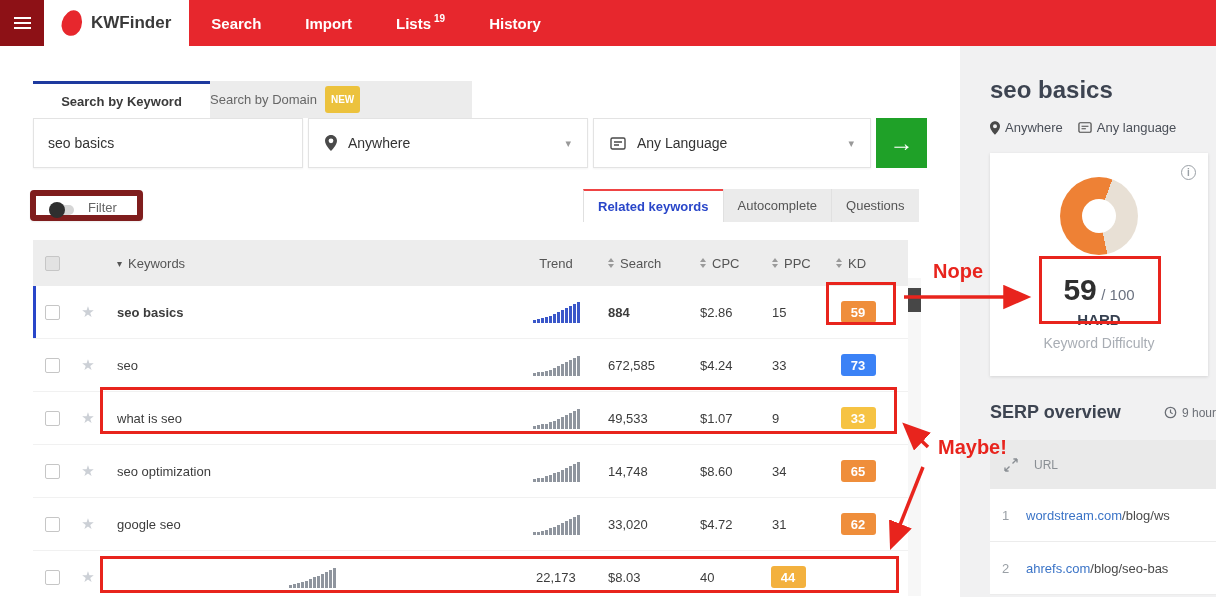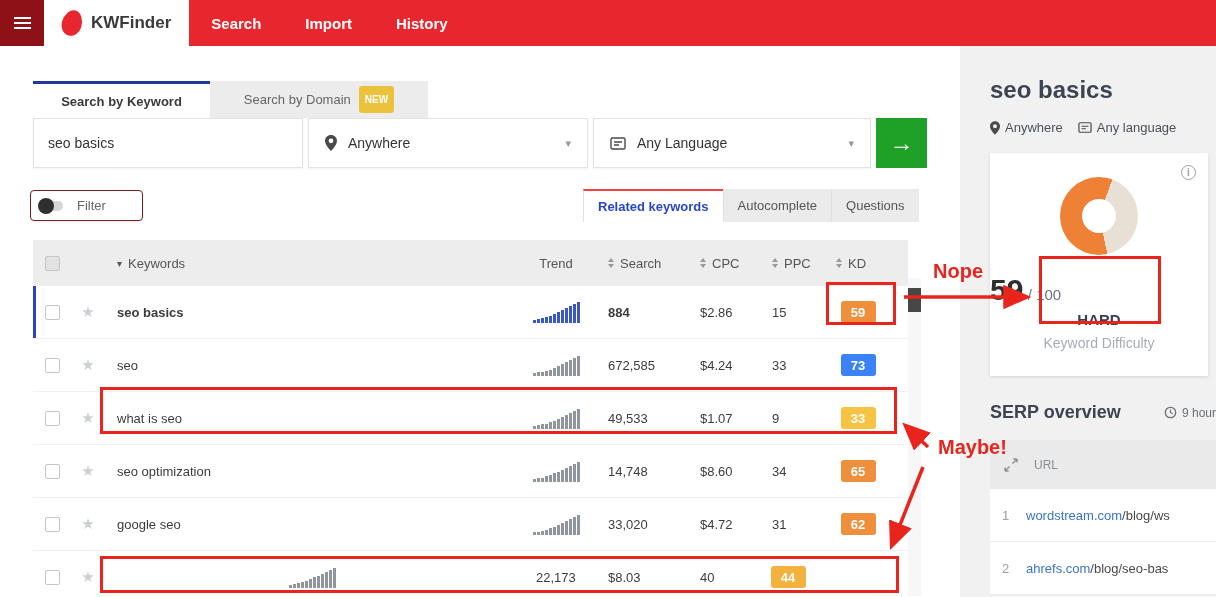--- a/index.html
+++ b/index.html
@@ -12,33 +12,33 @@
   .hamburger span { display:block; width:17px; height:2px; background:#fff; }
   .brand { background:#fff; display:flex; align-items:center; gap:9px; padding:0 18px; cursor:pointer; }
   .brand-logo { width:20px; height:26px; background:#e7272d; border-radius:50% 50% 50% 50% / 56% 56% 44% 44%; transform:rotate(16deg); }
   .brand-name { font-weight:bold; font-size:17px; color:#3a3a3a; }
   .nav-link { color:#fff; font-weight:bold; font-size:15px; padding:0 22px; display:flex; align-items:center; cursor:pointer; }
   .nav-badge { font-size:10px; margin:-9px 0 0 3px; }
 
   
   .main { position:absolute; left:0; top:54px; width:960px; height:551px; background:#fff; }
   .tab-keyword { position:absolute; left:33px; top:27px; width:177px; height:37px; background:#fff; border-top:3px solid #1e3a9f; display:flex; align-items:center; justify-content:center; font-size:13px; font-weight:bold; color:#3a3a3a; cursor:pointer; }
-  .tab-domain { position:absolute; left:210px; top:27px; width:218px; height:37px; background:#ececec; display:flex; align-items:center; justify-content:center; gap:8px; font-size:13px; color:#666; cursor:pointer; }
+  .tab-domain { position:absolute; left:210px; top:27px; width:262px; height:37px; background:#ececec; display:flex; align-items:center; justify-content:flex-start; gap:8px; font-size:13px; color:#666; cursor:pointer; }
   .new-badge { background:#ecc23d; color:#fff; font-size:10px; font-weight:bold; padding:8px 6px; border-radius:3px; }
 
   .search-row { position:absolute; left:33px; top:64px; width:894px; height:50px; display:flex; gap:5px; }
   .query-box { flex:0 0 270px; border:1px solid #e3e3e3; background:#fff; display:flex; align-items:center; padding:0 14px; box-shadow:0 1px 2px rgba(0,0,0,.05); }
   .query-box input { border:0; outline:0; font:14px "Liberation Sans",sans-serif; color:#333; width:100%; background:transparent; }
   .select-box { border:1px solid #e3e3e3; background:#fff; display:flex; align-items:center; padding:0 16px; gap:11px; font-size:14px; color:#333; box-shadow:0 1px 2px rgba(0,0,0,.05); cursor:pointer; }
   .loc-box { flex:0 0 280px; }
   .lang-box { flex:0 0 278px; }
   .caret { margin-left:auto; color:#999; font-size:11px; }
   .submit-btn { flex:1; background:#1fa128; color:#fff; display:flex; align-items:center; justify-content:center; font-size:24px; font-weight:bold; cursor:pointer; border:0; }
 
-  .filter-pill { position:absolute; left:30px; top:136px; width:113px; height:31px; background:#fff; border:1px solid #7f1d1d; border-radius:4px; box-shadow:0 1px 2px rgba(0,0,0,.07); display:flex; align-items:center; gap:14px; padding:0 10px; font-size:13px; color:#666; cursor:pointer; }
+  .filter-pill { position:absolute; left:30px; top:136px; width:113px; height:31px; background:#fff; border:6px solid #7f1d1d; border-radius:4px; box-shadow:0 1px 2px rgba(0,0,0,.07); display:flex; align-items:flex-end; gap:14px; padding:0 16px; font-size:13px; color:#666; cursor:pointer; }
   .toggle { position:relative; width:22px; height:10px; background:#d6d6d6; border-radius:5px; }
   .toggle-knob { position:absolute; left:-3px; top:-3px; width:16px; height:16px; border-radius:50%; background:#2f2f2f; }
 
   .result-tabs { position:absolute; left:583px; top:135px; height:33px; display:flex; }
   .rtab { padding:0 14px; background:#ebebeb; color:#555; font-size:13px; display:flex; align-items:center; border-left:1px solid #e0e0e0; cursor:pointer; }
   .rtab.active { background:#fff; color:#2946c9; font-weight:bold; border-top:2px solid #ef4444; }
 
   
   .kw-table { position:absolute; left:33px; top:186px; width:875px; }
   .t-head, .t-row { display:grid; grid-template-columns:38px 34px 1fr 72px 92px 72px 64px 76px 12px; align-items:center; }
@@ -69,21 +69,21 @@
 
   
   .sidebar { position:absolute; left:960px; top:46px; width:256px; height:551px; background:#f1f1f2; }
   .sb-title { position:absolute; left:30px; top:30px; font-size:24px; font-weight:bold; color:#3d4451; }
   .sb-meta { position:absolute; left:30px; top:74px; display:flex; gap:15px; font-size:13px; color:#4b5059; align-items:center; white-space:nowrap; }
   .mi { display:flex; gap:5px; align-items:center; }
   .kd-card { position:absolute; left:30px; top:107px; width:218px; height:223px; background:#fff; box-shadow:0 1px 3px rgba(0,0,0,.12); }
   .info-icon { position:absolute; right:12px; top:12px; width:15px; height:15px; border:1.5px solid #9aa0a6; color:#9aa0a6; border-radius:50%; font-size:10px; font-weight:bold; display:flex; align-items:center; justify-content:center; cursor:pointer; }
   .donut { position:absolute; left:50%; top:24px; transform:translateX(-50%); width:78px; height:78px; border-radius:50%; }
   .donut::after { content:""; position:absolute; inset:22px; background:#fff; border-radius:50%; }
-  .score-line { position:absolute; top:120px; width:100%; text-align:left; color:#2f2f2f; }
+  .score-line { position:absolute; top:120px; width:100%; text-align:center; color:#2f2f2f; }
   .score-num { font-size:30px; font-weight:bold; }
   .score-max { font-size:15px; color:#6b7280; }
   .hard-level { position:absolute; top:158px; width:100%; text-align:center; font-size:15px; font-weight:bold; color:#374151; }
   .kd-label { position:absolute; top:182px; width:100%; text-align:center; font-size:14px; color:#a8adb4; }
 
   .serp-head { position:absolute; left:30px; top:356px; width:232px; display:flex; align-items:center; }
   .serp-title { font-size:18px; font-weight:bold; color:#3d4451; }
   .serp-time { margin-left:auto; display:flex; gap:5px; align-items:center; font-size:12px; color:#6b6f76; white-space:nowrap; }
   .serp-table { position:absolute; left:30px; top:394px; width:226px; }
   .serp-thead { height:49px; background:#eaeaea; display:flex; align-items:center; gap:16px; padding-left:14px; font-size:12px; color:#8a8f94; }
@@ -116,20 +116,24 @@
     </div>
   <div class="brand">
     <div class="brand-logo"></div>
     <div class="brand-name">KWFinder</div>
   </div>
   <div class="nav-link">
       <span>Search</span>
     </div>
   <div class="nav-link">
       <span>Import</span>
+    </div>
+  <div class="nav-link">
+      <span>Lists</span>
+      <span class="nav-badge">19</span>
     </div>
   <div class="nav-link">
       <span>History</span>
     </div>
 </div>
 
 <div class="main">
 
   <div class="tab-keyword">Search by Keyword</div>
   <div class="tab-domain">

